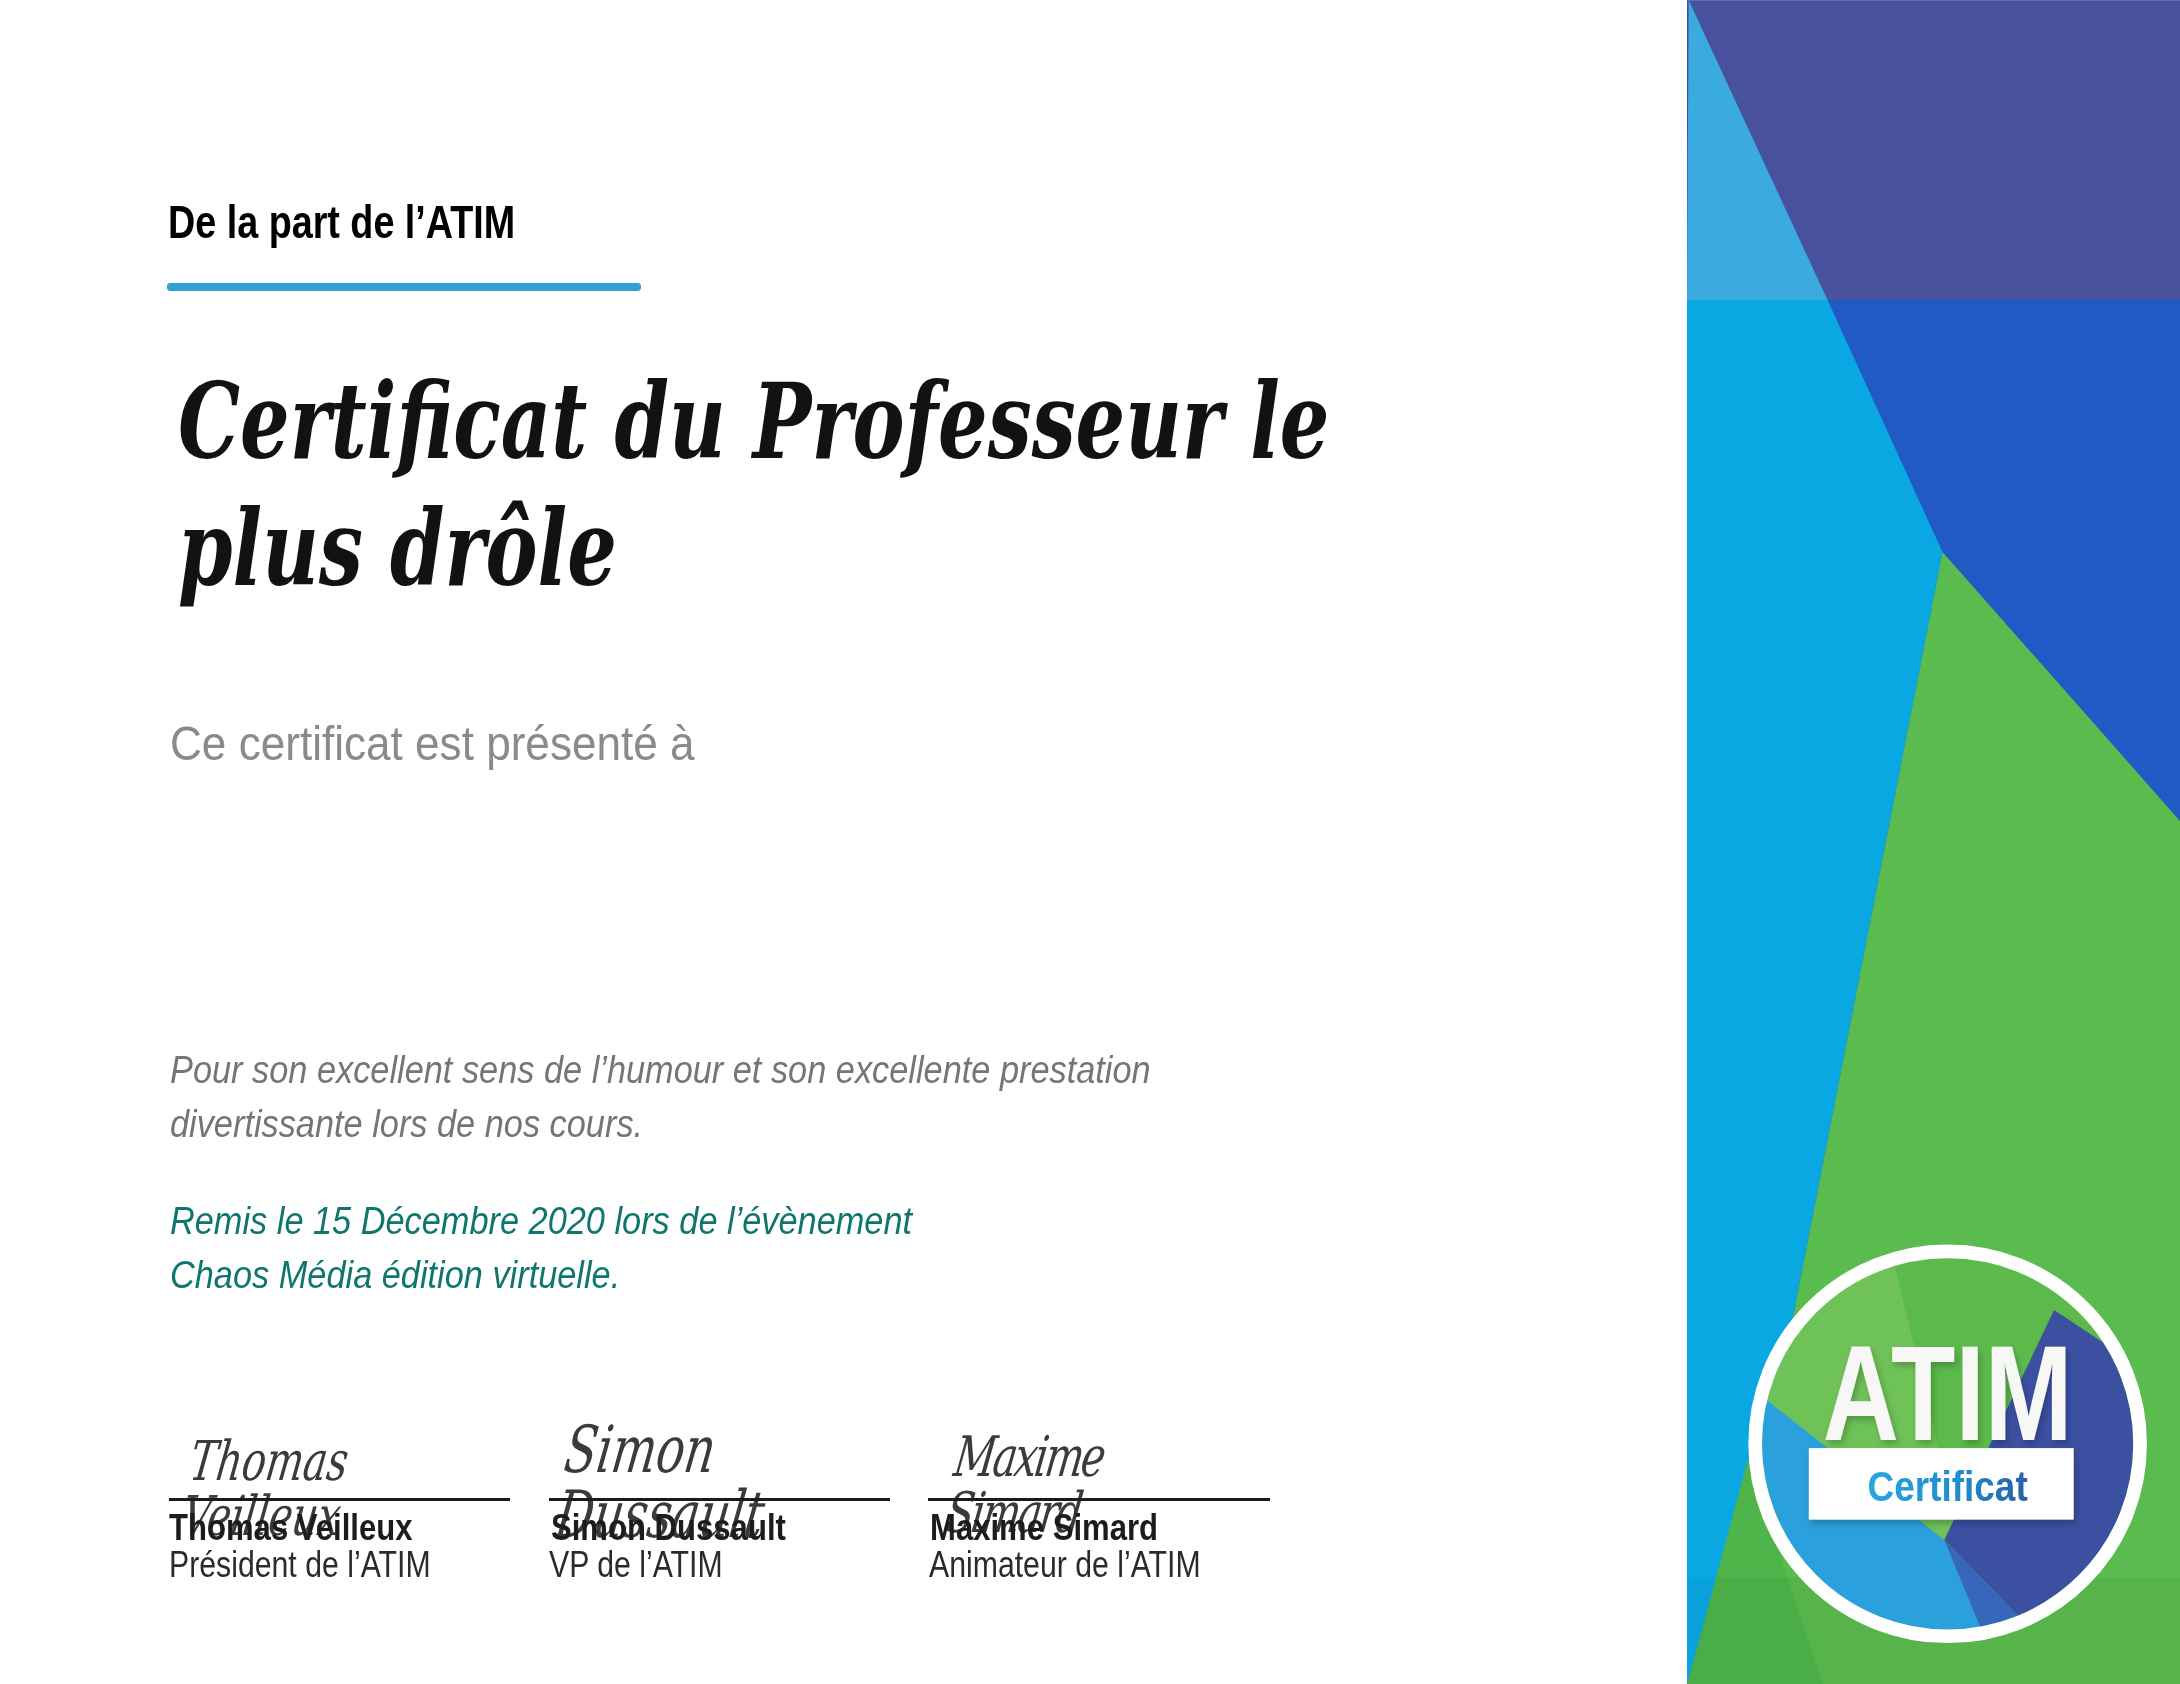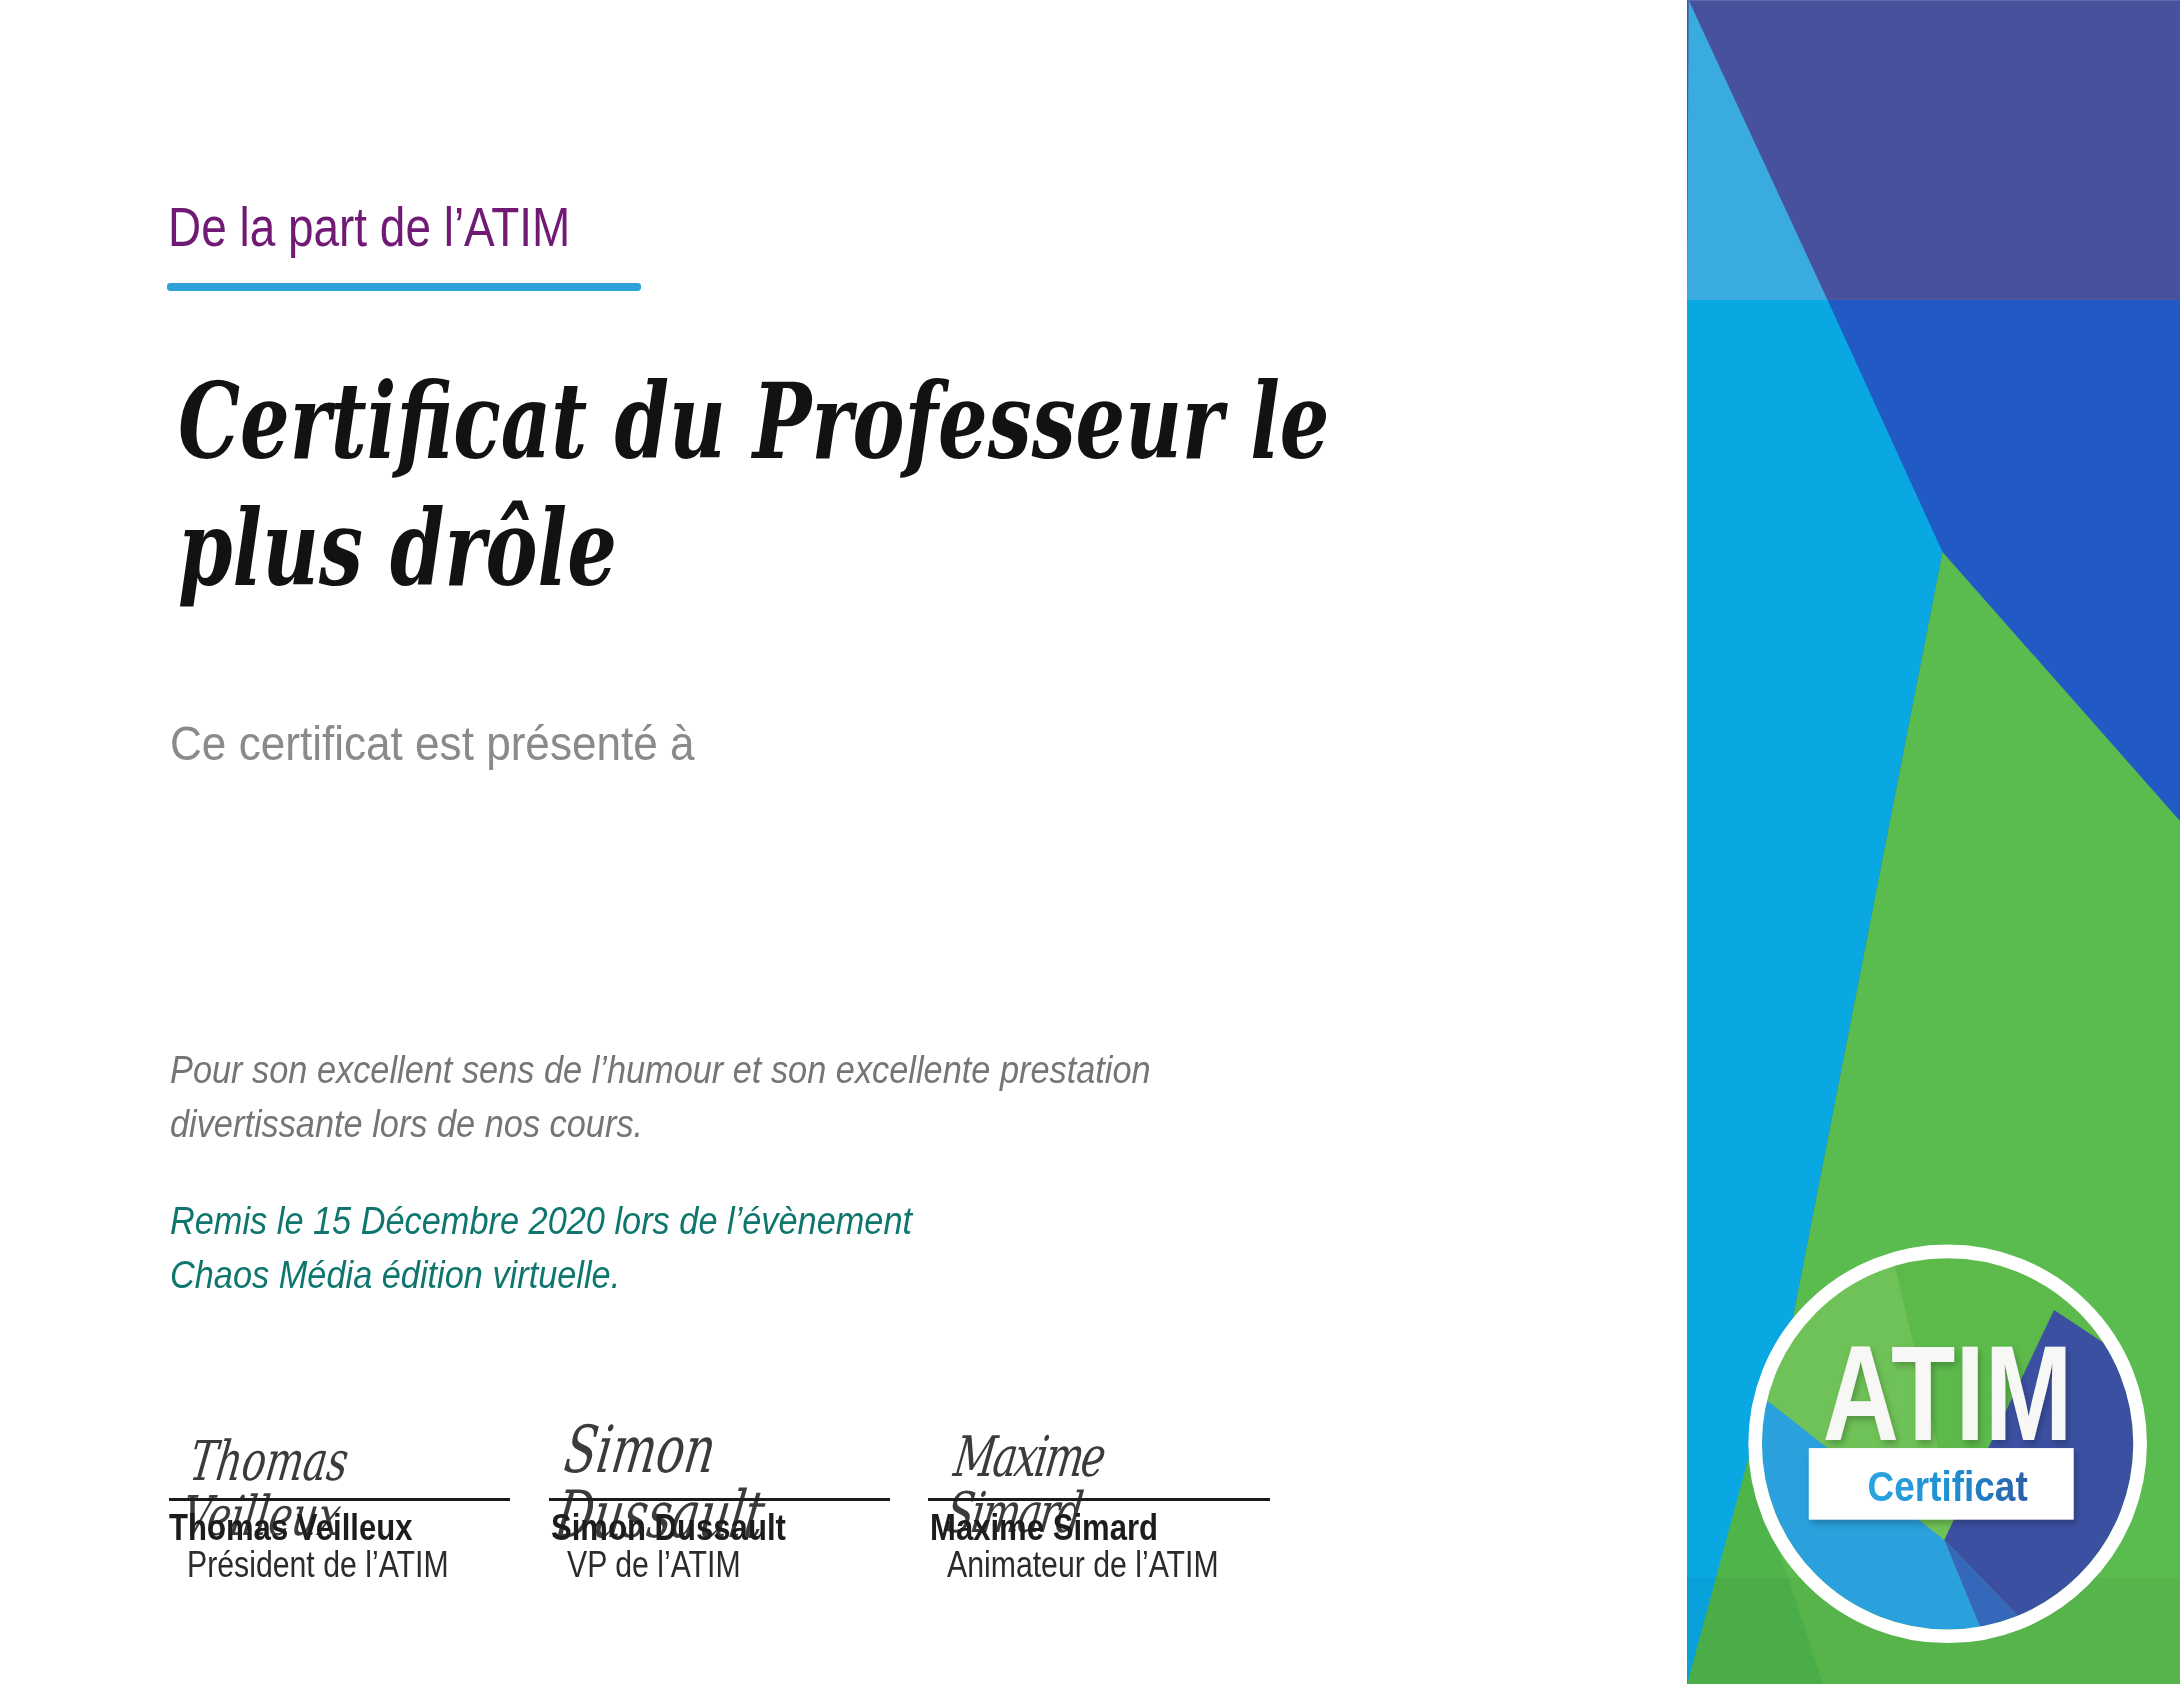--- a/index.html
+++ b/index.html
@@ -7,21 +7,21 @@
     position:relative;
     width:2181px;height:1685px;
     background:#ffffff;
     overflow:hidden;
     font-family:"Liberation Sans", sans-serif;
   }
   .abs{position:absolute;}
   .cx{display:inline-block;transform-origin:0 0;white-space:pre-line;}
   .eyebrow{
     top:199px;left:168px;
-    font-size:56px;font-weight:normal;color:#701a75;line-height:1;
+    font-size:46px;font-weight:bold;color:#000000;line-height:1;
   }
   .eyebrow .cx{transform:scaleX(0.82);}
   .underline{
     top:283px;left:167px;width:474px;height:7.7px;border-radius:3.4px;
   }
   .title{left:168px;color:#121212;
     font-family:"DejaVu Serif", serif;font-style:italic;font-weight:bold;
     font-size:104px;line-height:1;margin-left:10px;}
   .title .cx{transform:scaleX(0.75);}
   .title-line1{top:370px;}
@@ -41,21 +41,21 @@
   .sig-col{top:1397px;width:366px;height:221px;}
   .sig-script{
     position:absolute;color:#3b3b3b;
     font-family:"DejaVu Serif", serif;font-style:italic;line-height:1;
     transform:skewX(-8deg);transform-origin:0 100%;white-space:nowrap;
   }
   .sig-script .cx{transform:scaleX(0.72);}
   .sig-line{position:absolute;top:101px;height:3.4px;background:#1b1b1b;}
   .sig-name{position:absolute;top:112px;font-size:37px;font-weight:bold;color:#1c1c1c;line-height:1;white-space:nowrap;}
   .sig-name .cx{transform:scaleX(0.84);}
-  .sig-role{position:absolute;top:150px;font-size:36px;color:#2b2b2b;line-height:1;white-space:nowrap;margin-left:18px;}
+  .sig-role{position:absolute;top:150px;font-size:36px;color:#2b2b2b;line-height:1;white-space:nowrap;}
   .sig-role .cx{transform:scaleX(0.84);}
   .panel{top:0;left:1687px;width:494px;height:1685px;}
   svg text{font-family:"Liberation Sans", sans-serif;}
 </style>
 </head>
 <body>
 
 <div class="page">
 
   <div class="abs eyebrow"><span class="cx">De la part de l’ATIM</span></div>

